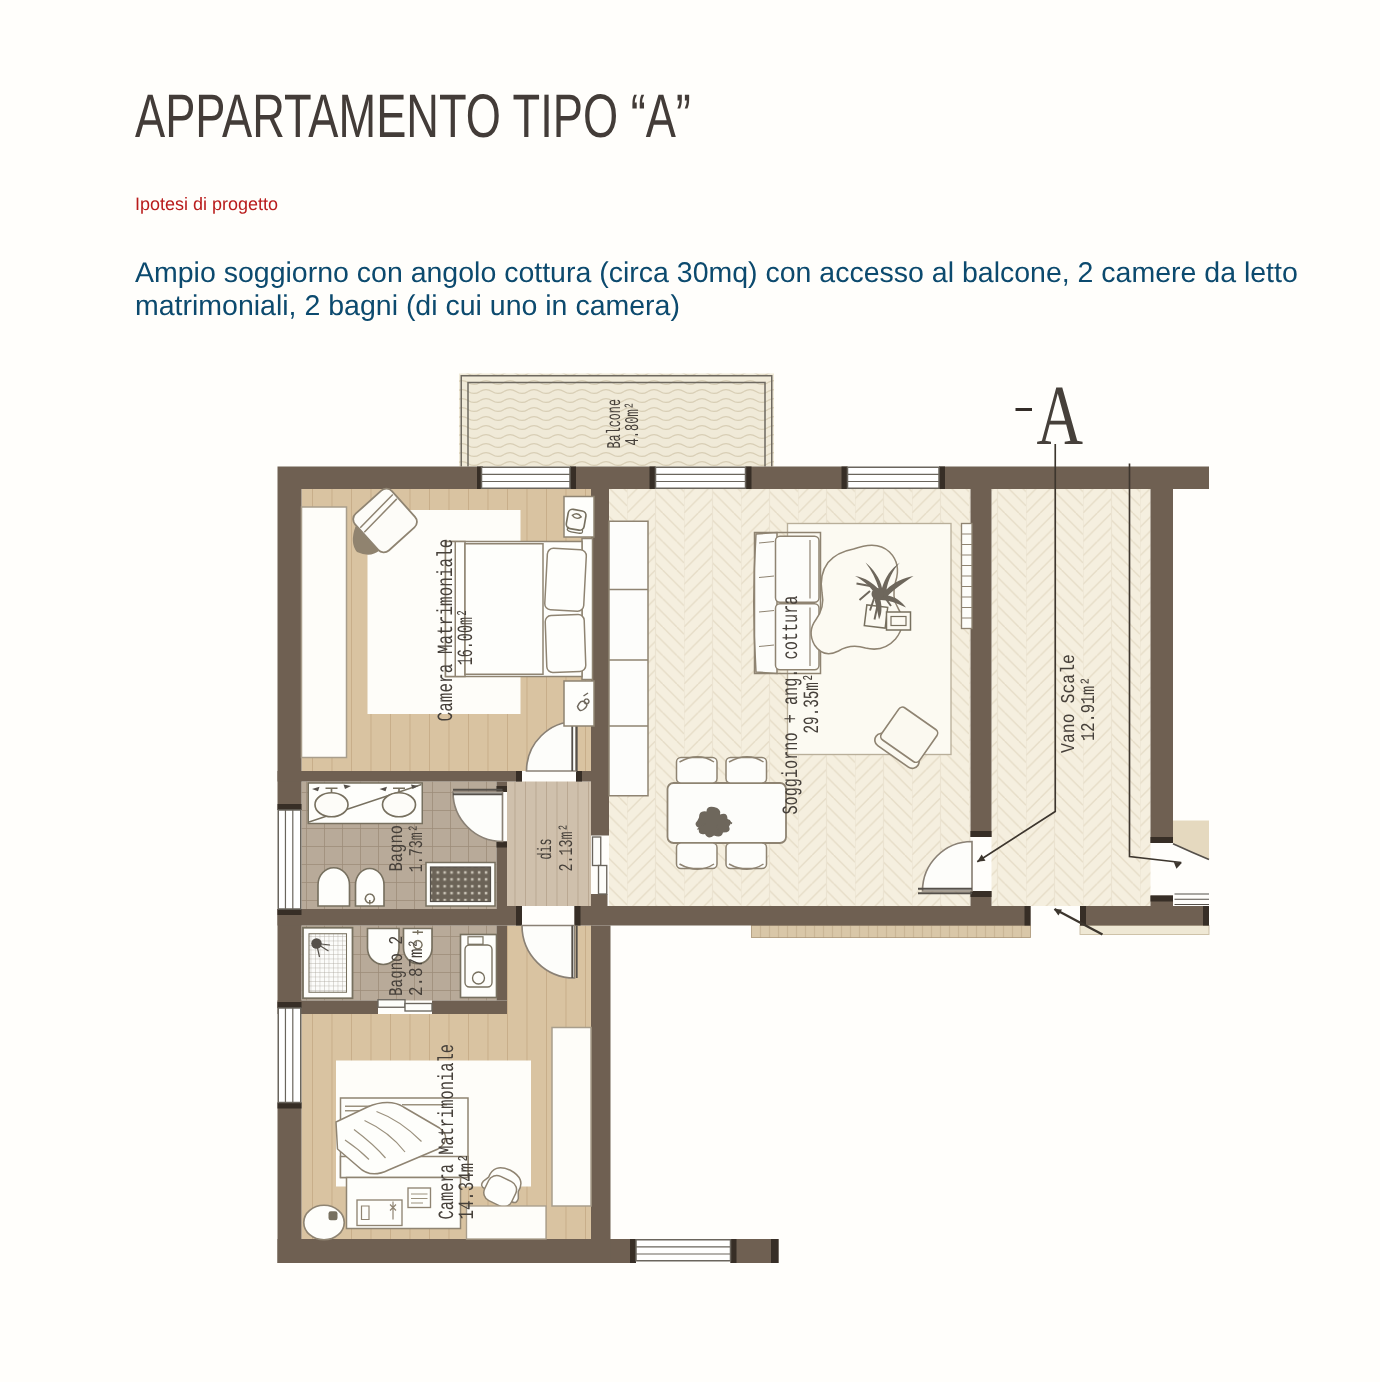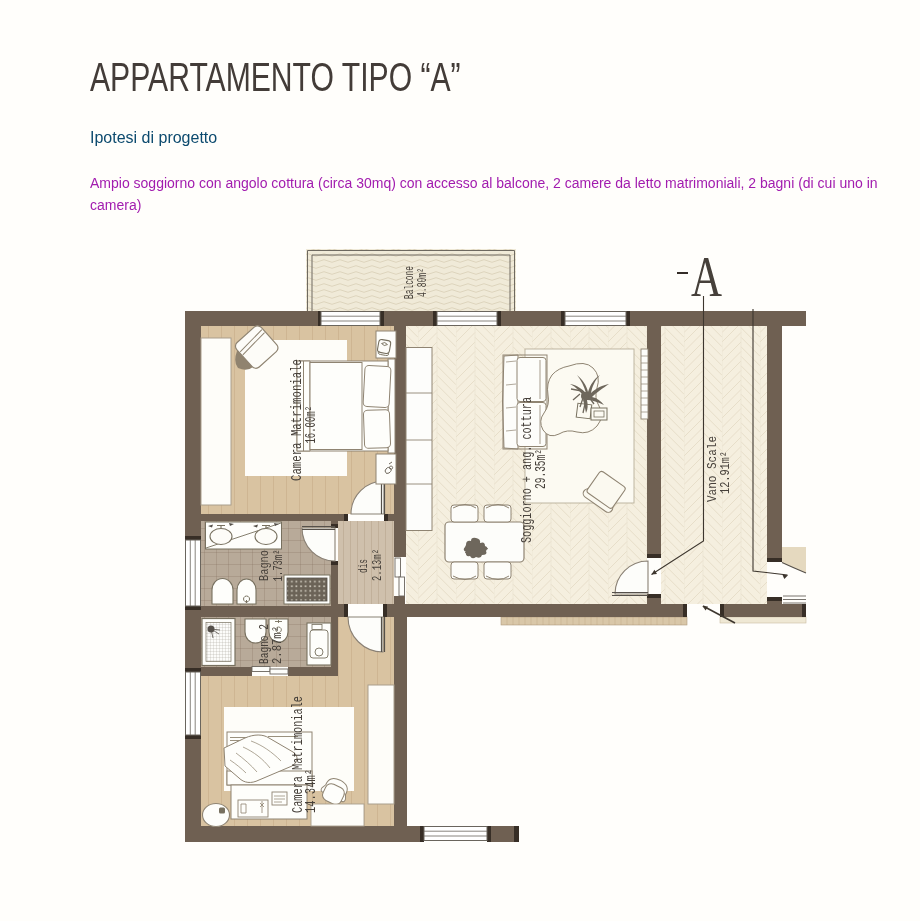--- a/index.html
+++ b/index.html
@@ -1,19 +1,19 @@
 <!DOCTYPE html>
 <html><head>
 <meta charset="utf-8">
 <style>
   html,body{margin:0;padding:0;}
   body{width:920px;height:921px;background:#fffefb;font-family:"Liberation Sans",sans-serif;position:relative;overflow:hidden;}
   .title{position:absolute;left:90px;top:54px;font-size:41px;color:#433c38;transform:scaleX(0.735);transform-origin:0 0;white-space:nowrap;}
-  .sub{position:absolute;left:90px;top:129px;font-size:16px;color:#0c4a6e;}
-  .para{position:absolute;left:90px;top:172px;font-size:14px;color:#a21caf;line-height:22px;width:790px;}
+  .sub{position:absolute;left:90px;top:129px;font-size:12px;color:#b91c1c;}
+  .para{position:absolute;left:90px;top:172px;font-size:19px;color:#0c4a6e;line-height:22px;width:790px;}
   svg{position:absolute;left:0;top:0;}
   text{font-family:"Liberation Mono",monospace;fill:#46403a;}
 </style>
 </head>
 <body>
 
 <div class="title">APPARTAMENTO TIPO “A”</div>
 
 <div class="sub">Ipotesi di progetto</div>
 

